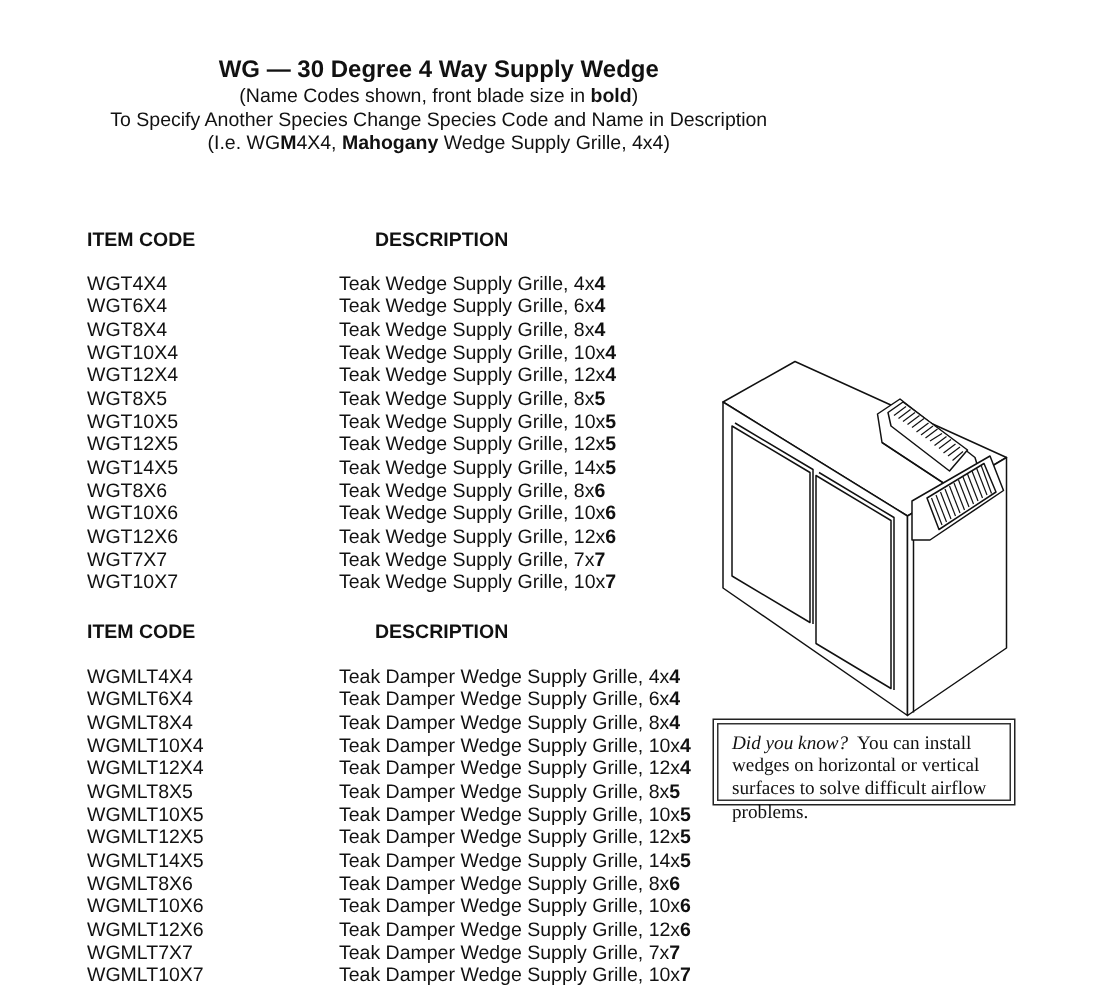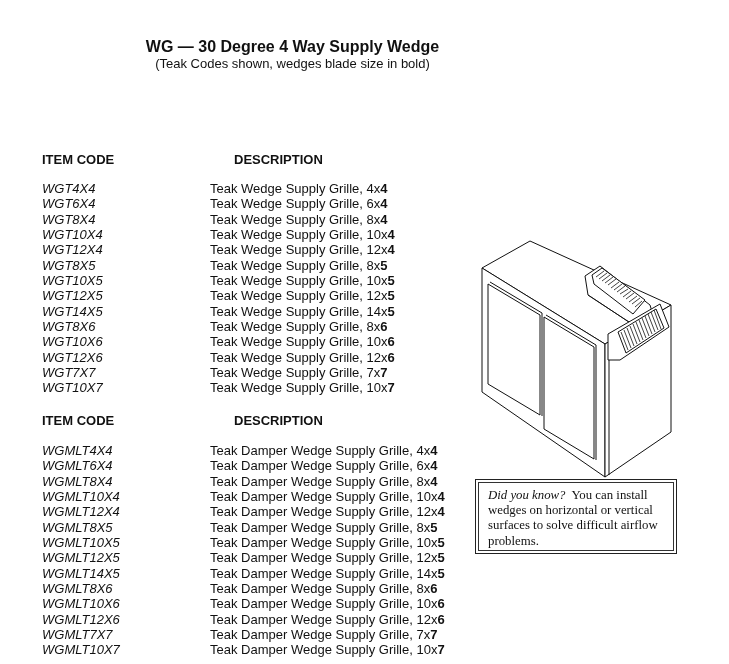--- a/index.html
+++ b/index.html
@@ -1,43 +1,45 @@
 <!DOCTYPE html>
 <html><head>
 <meta charset="utf-8">
 <style>
   html, body { margin: 0; padding: 0; background: #ffffff; }
   body { width: 729px; height: 664px; position: relative; overflow: hidden;
          font-family: "Liberation Sans", sans-serif; color: #111; }
   .header { position: absolute; top: 38px; left: 0; width: 585px; text-align: center; }
   .title { font-weight: bold; font-size: 16px; line-height: 18px; }
   .sub { font-size: 13px; line-height: 15.5px; }
-  .sub b { font-weight: normal; text-align: right; }
-  .section { position: absolute; left: 42px; width: 420px; }
+  .sub b { font-weight: bold; text-align: right; }
+  .section { position: absolute; left: 58px; width: 420px; }
   .hdr-row { font-weight: bold; font-size: 13px; height: 15px; position: relative; }
   .hdr-row .code { position: absolute; left: 0; }
   .hdr-row .desc { position: absolute; left: 192px; }
   .rows { position: absolute; left: 0; }
   .row { position: relative; height: 15.35px; font-size: 13px; line-height: 15.35px; white-space: nowrap; }
-  .row .code { position: absolute; left: 0; font-style: italic; }
+  .row .code { position: absolute; left: 0; }
   .row .desc { position: absolute; left: 144px; margin-left: 24px; }
   .row .desc b { font-weight: bold; }
   .figure { position: absolute; left: 470px; top: 232px; width: 240px; height: 250px; }
-  .tip { position: absolute; left: 475px; top: 479px; width: 202px; height: 75px;
+  .tip { position: absolute; left: 475px; top: 479px; width: 202px; height: 58px;
          border: 1px solid #222; box-shadow: inset 0 0 0 2px #fff, inset 0 0 0 3px #333;
          box-sizing: border-box; padding: 8px 10px 0 12px; }
   .tip p { margin: 0; font-family: "Liberation Serif", serif; font-size: 12.8px; line-height: 15.2px; }
   .tip i { font-style: italic; }
 </style>
 </head>
 <body>
 
 <div class="header">
   <div class="title">WG — 30 Degree 4 Way Supply Wedge</div>
-  <div class="sub"><span>(Teak Codes shown, wedges blade size in </span><b>bold</b><span>)</span></div>
+  <div class="sub"><span>(Name Codes shown, front blade size in </span><b>bold</b><span>)</span></div>
+  <div class="sub">To Specify Another Species Change Species Code and Name in Description</div>
+  <div class="sub"><span>(I.e. WG</span><b>M</b><span>4X4, </span><b>Mahogany</b><span> Wedge Supply Grille, 4x4)</span></div>
 </div>
 
 <div class="section" style="top:152px;">
   <div class="hdr-row">
     <span class="code">ITEM CODE</span>
     <span class="desc">DESCRIPTION</span>
   </div>
   <div class="rows" id="wg-rows" style="top:29px;">
       <div class="row">
         <span class="code">WGT4X4</span>

